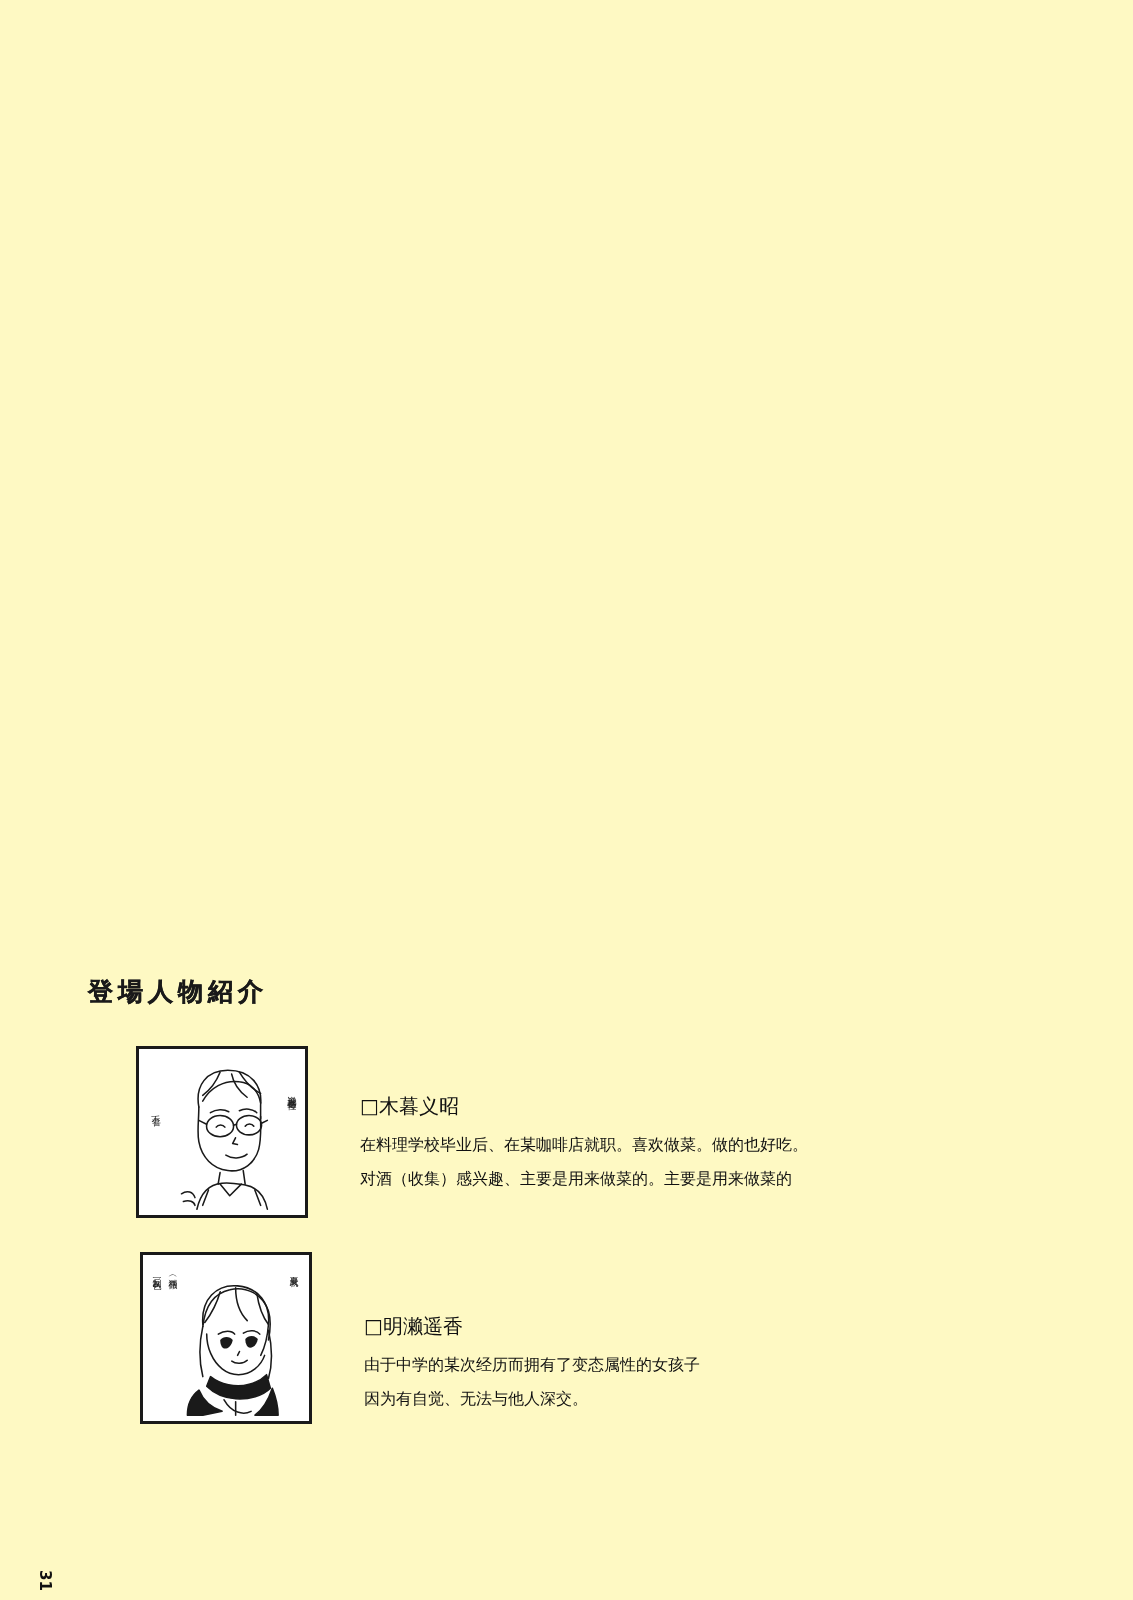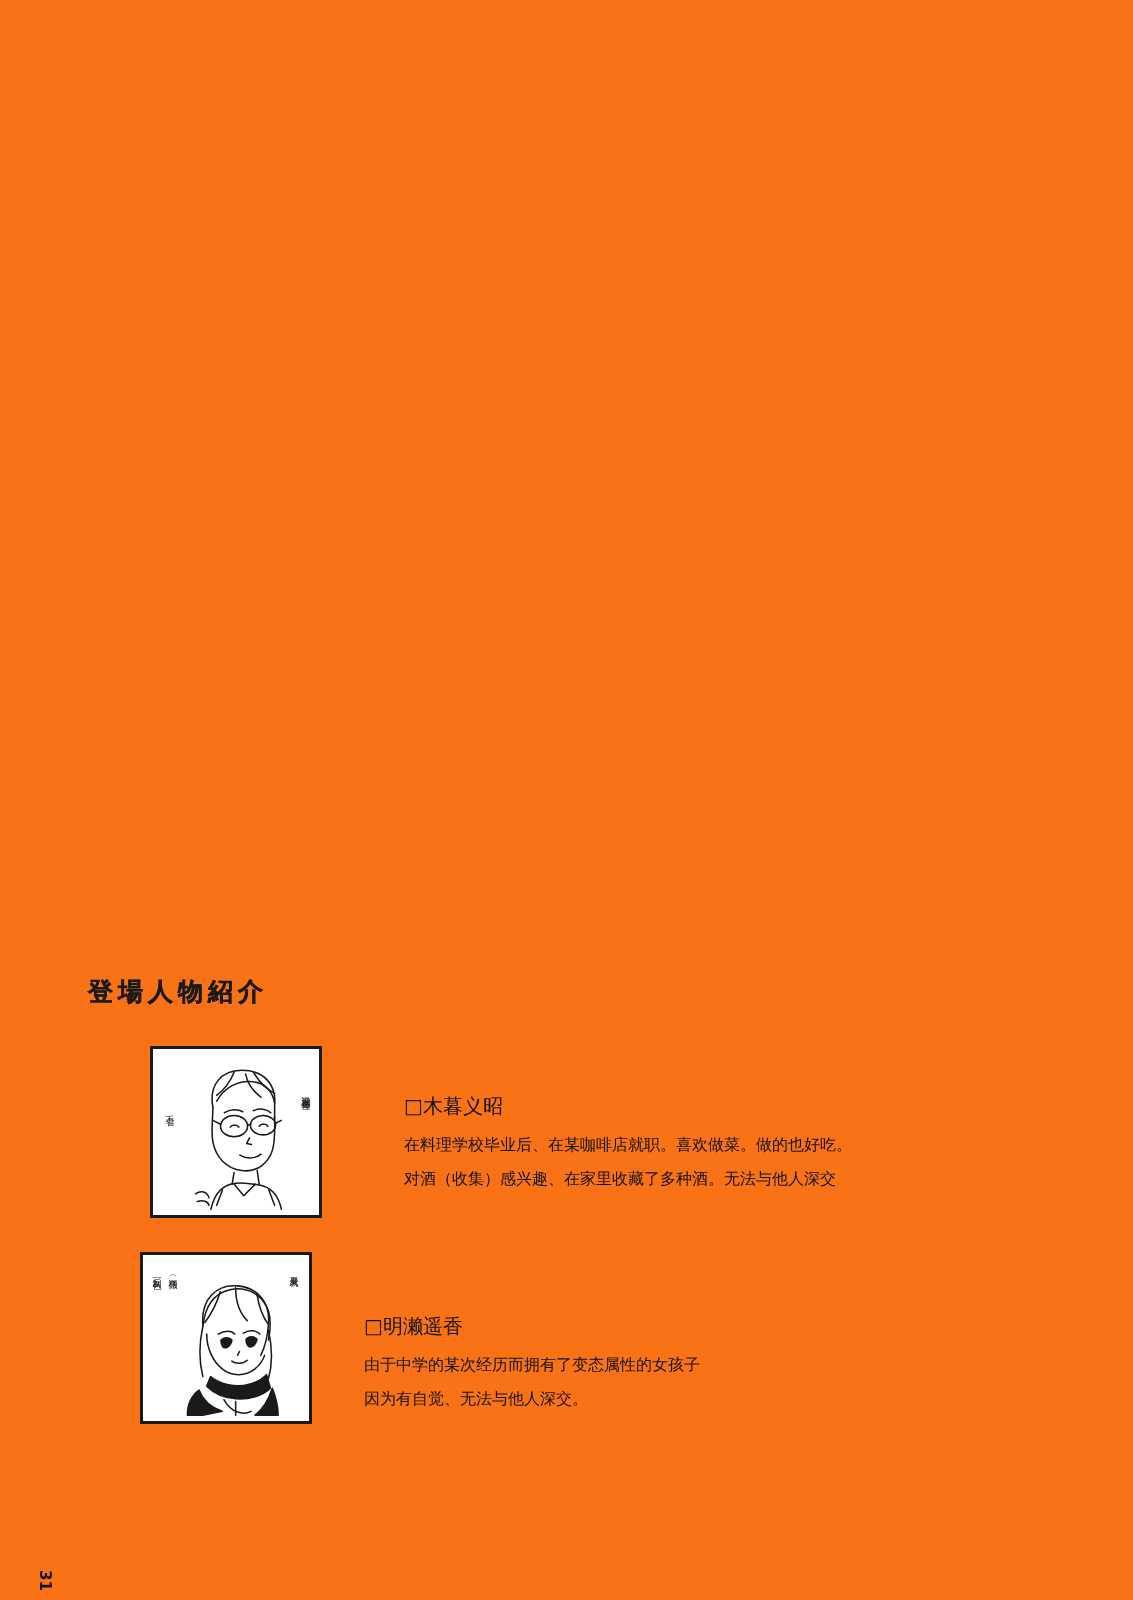--- a/index.html
+++ b/index.html
@@ -12,21 +12,21 @@
     height: 1600px;
     position: relative;
     font-family: "Liberation Sans", sans-serif;
     color: #111111;
     overflow: hidden;
   }
 
   .page {
     position: absolute;
     inset: 0;
-    background: #f97316;
+    background: #fef9c3;
     text-decoration: underline;
   }
 
   
   .section-heading {
     position: absolute;
     left: 88px;
     top: 975px;
     font-family: "DejaVu Sans", sans-serif;
     font-size: 25px;
@@ -36,21 +36,21 @@
     white-space: nowrap;
     -webkit-text-stroke: 0.4px #1a1a1a;
   }
 
   
   .entry {
     position: absolute;
     display: flex;
     align-items: flex-start;
   }
-  #entry-0 { left: 150px; top: 1046px; gap: 30px; }
+  #entry-0 { left: 136px; top: 1046px; }
   #entry-1 { left: 140px; top: 1252px; }
 
   .portrait {
     width: 172px;
     height: 172px;
     border: 3px solid #1a1a1a;
     box-sizing: border-box;
     background: #ffffff;
     position: relative;
     overflow: hidden;
@@ -158,21 +158,21 @@
           <path d="M46 158 C52 156 57 158 58 162"></path>
         </g>
       </svg>
       <div class="side-note note-a">说我发型奇怪</div>
       <div class="side-note note-b">不喜</div>
     </div>
 
     <div class="entry-text">
       <div class="char-name">□木暮义昭</div>
       <div class="char-line">在料理学校毕业后、在某咖啡店就职。喜欢做菜。做的也好吃。</div>
-      <div class="char-line">对酒（收集）感兴趣、在家里收藏了多种酒。无法与他人深交</div>
+      <div class="char-line">对酒（收集）感兴趣、主要是用来做菜的。主要是用来做菜的</div>
     </div>
   </div>
 
   <div class="entry" id="entry-1">
 
     <div class="portrait">
       <svg viewBox="0 0 172 172" xmlns="http://www.w3.org/2000/svg">
         <g fill="none" stroke="#1a1a1a" stroke-width="1.6" stroke-linecap="round" stroke-linejoin="round">
 
           <path d="M62 72 C60 46 76 30 98 32 C120 34 132 50 130 72 C129 86 126 96 122 104"></path>

